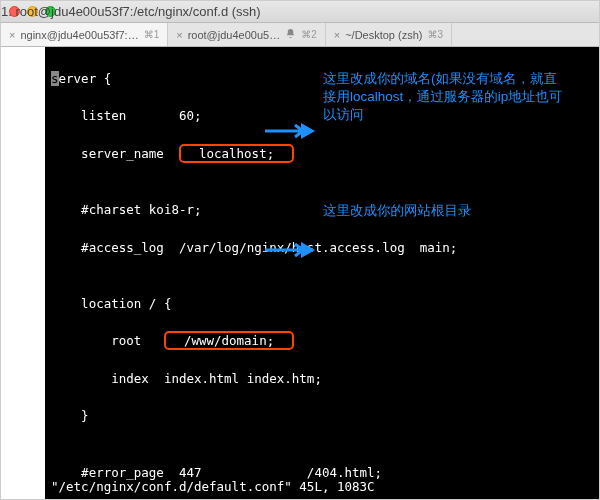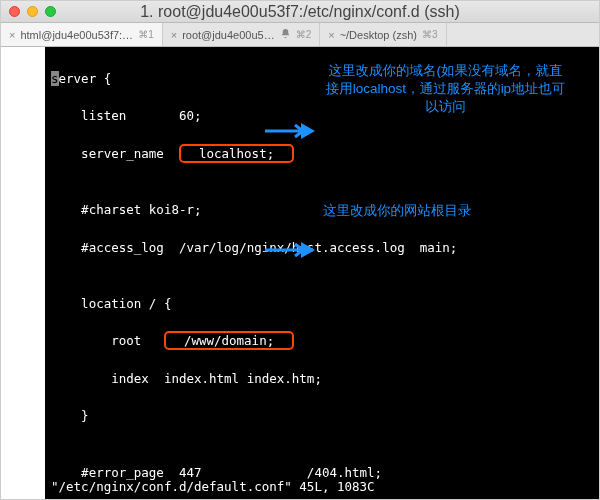--- a/index.html
+++ b/index.html
@@ -34,22 +34,21 @@
       width: 11px;
       height: 11px;
       border-radius: 50%;
     }
     .light.red { background: #ff5f57; border: 0.5px solid #e33e32; }
     .light.yellow { background: #ffbd2e; border: 0.5px solid #e09e1a; }
     .light.green { background: #28c940; border: 0.5px solid #17a82e; }
     .title {
       position: absolute;
       left: 0; right: 0;
-      text-align: center;
-      font-size: 16px;
+      font-size: 13px;
       color: #444;
       pointer-events: none;
     }
     .tabbar {
       height: 24px;
       background: #e5e5e5;
       display: flex;
       border-bottom: 1px solid #bbb;
     }
     .tab {
@@ -124,21 +123,21 @@
       <div class="light red"></div>
       <div class="light yellow"></div>
       <div class="light green"></div>
     </div>
     <div class="title">1. root@jdu4e00u53f7:/etc/nginx/conf.d (ssh)</div>
   </div>
 
   <div class="tabbar">
     <div class="tab active">
       <span class="tab-close">×</span>
-      <span>html@jdu4e00u53f7:…</span>
+      <span>nginx@jdu4e00u53f7:…</span>
       <span class="tab-shortcut">⌘1</span>
     </div>
     <div class="tab">
       <span class="tab-close">×</span>
       <span>root@jdu4e00u5…</span>
       <span class="bell-icon"><svg viewBox="0 0 24 24">
             <path d="M12 2a6 6 0 0 0-6 6v4l-2 3v1h16v-1l-2-3V8a6 6 0 0 0-6-6zm0 20a2.5 2.5 0 0 0 2.5-2.5h-5A2.5 2.5 0 0 0 12 22z"></path>
           </svg></span>
       <span class="tab-shortcut">⌘2</span>
     </div>
@@ -174,21 +173,21 @@
 
 
 
 
     <div class="arrow" style="left:220px; top:36px;">
       <svg width="50" height="20" viewBox="0 0 50 20">
           <path d="M0 10 L38 10 M38 10 L30 4 M38 10 L30 16" stroke="#1e90ff" stroke-width="3" fill="none"></path>
           <path d="M50 10 L36 2 L36 18 Z" fill="#1e90ff"></path>
         </svg>
     </div>
-    <div class="annotation" style="left:278px; top:15px; width:245px;text-align:center;">这里改成你的域名(如果没有域名，就直接用localhost，通过服务器的ip地址也可以访问</div>
+    <div class="annotation" style="left:278px; top:23px; width:245px;">这里改成你的域名(如果没有域名，就直接用localhost，通过服务器的ip地址也可以访问</div>
 
     <div class="arrow" style="left:220px; top:155px;">
       <svg width="50" height="20" viewBox="0 0 50 20">
           <path d="M0 10 L38 10 M38 10 L30 4 M38 10 L30 16" stroke="#1e90ff" stroke-width="3" fill="none"></path>
           <path d="M50 10 L36 2 L36 18 Z" fill="#1e90ff"></path>
         </svg>
     </div>
     <div class="annotation" style="left:278px; top:155px; width:220px;">这里改成你的网站根目录</div>
 
     <div class="statusline">"/etc/nginx/conf.d/default.conf" 45L, 1083C</div>

